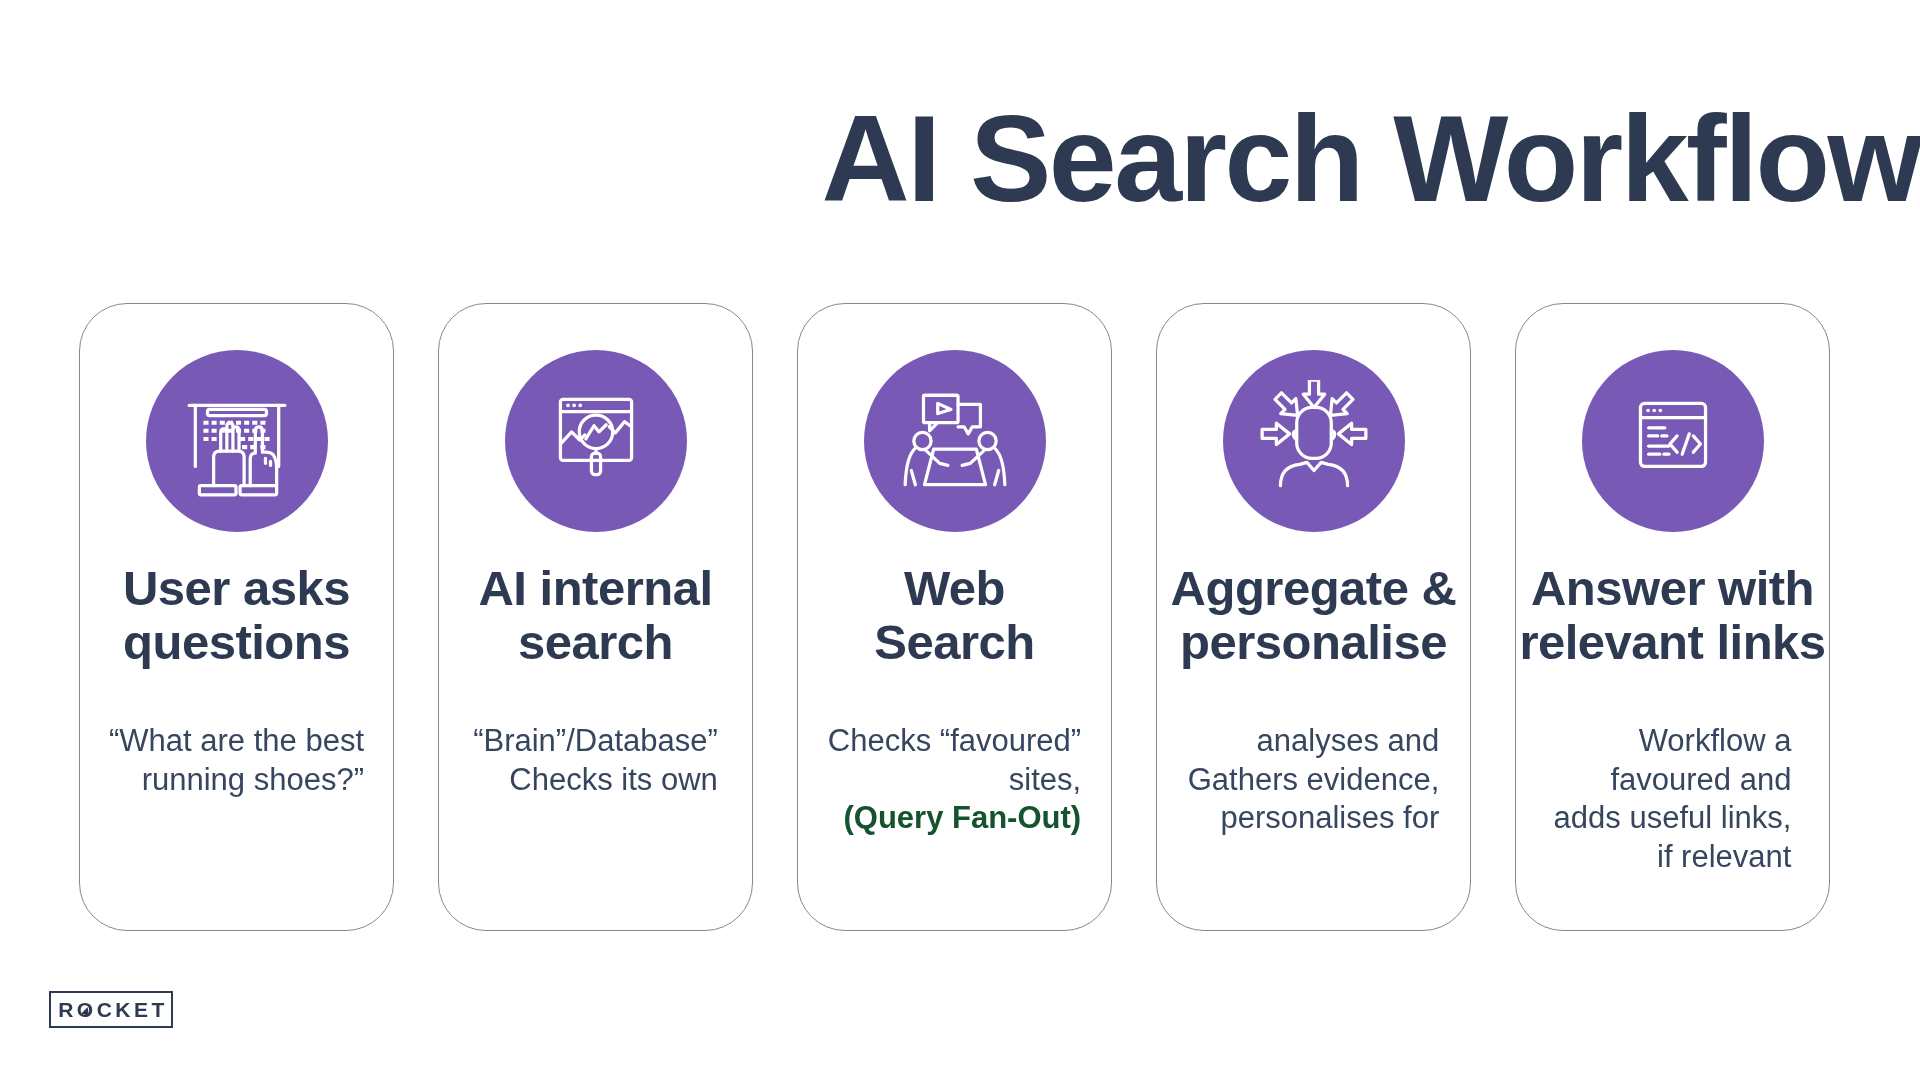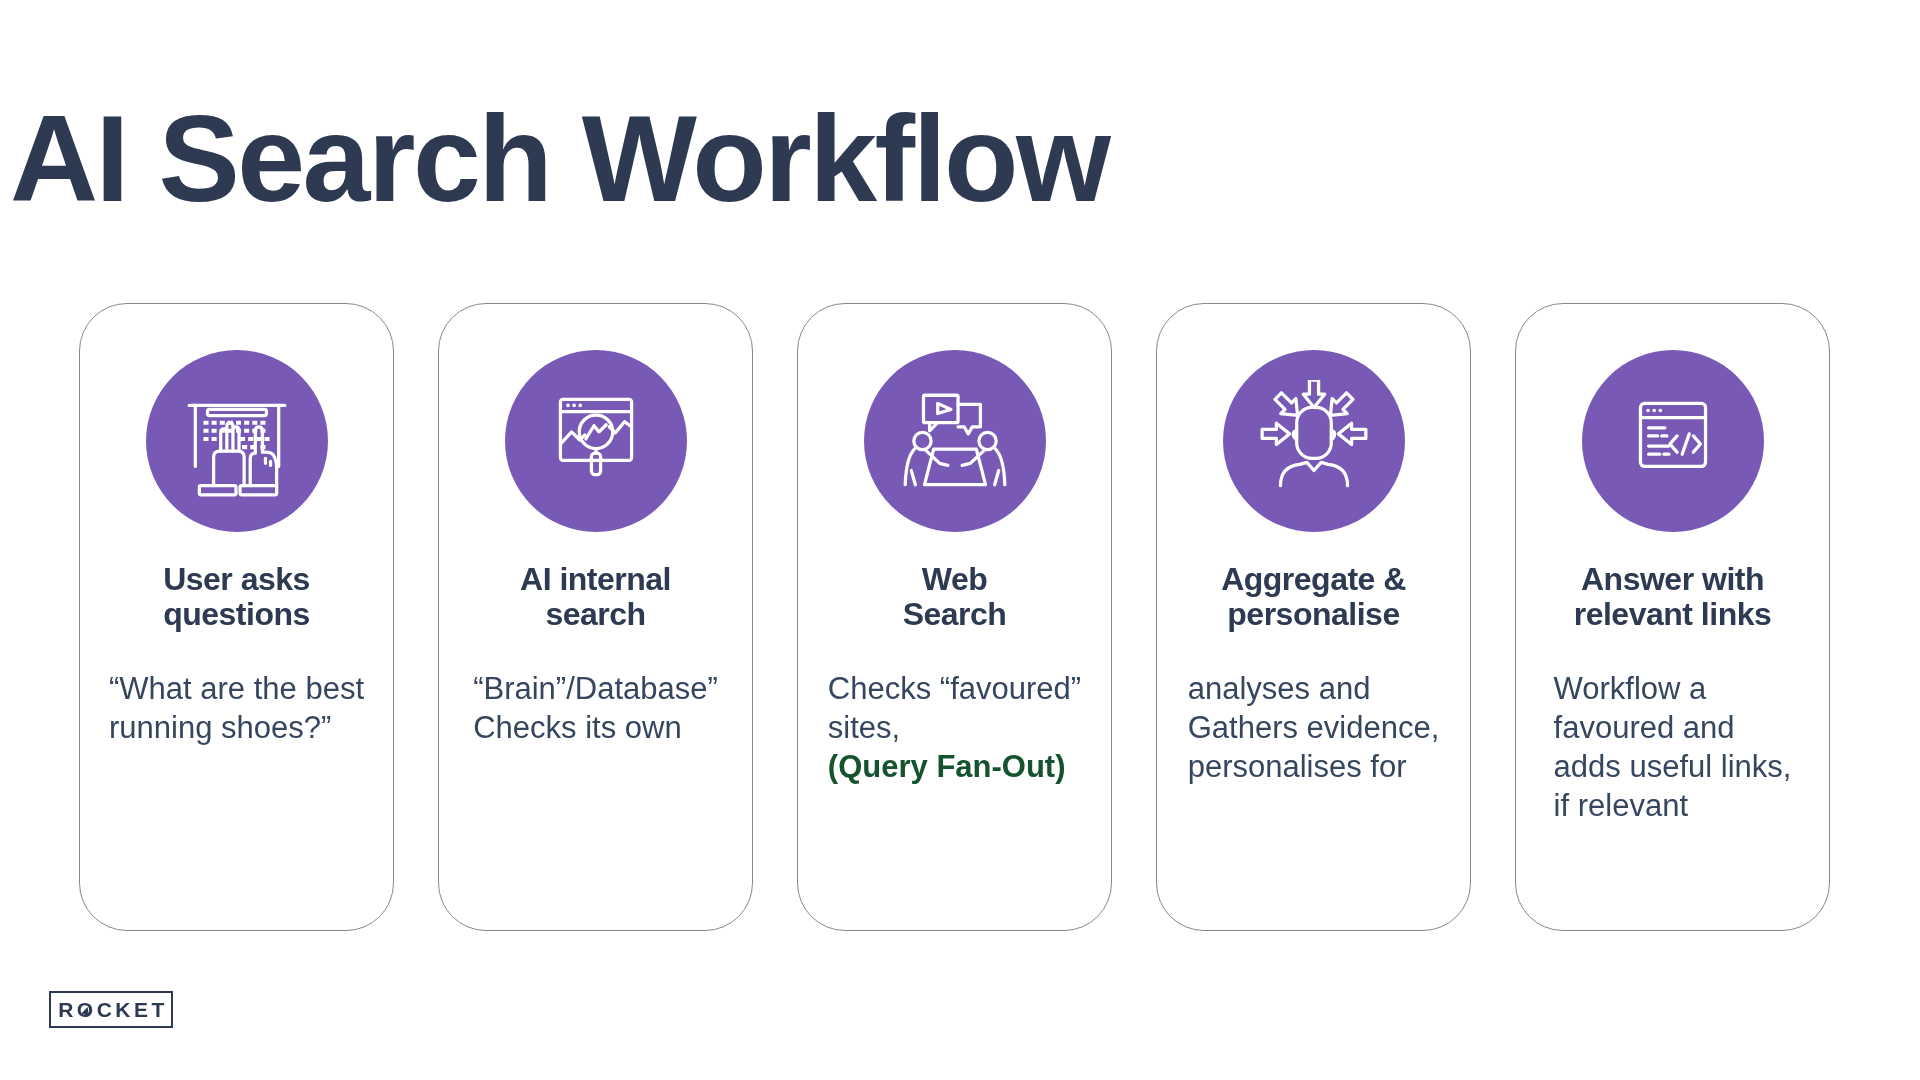--- a/index.html
+++ b/index.html
@@ -2,21 +2,21 @@
 <html><head>
 <meta charset="utf-8">
 <style>
   * { margin:0; padding:0; box-sizing:border-box; }
   html,body { width:1920px; height:1080px; background:#ffffff; overflow:hidden;
               font-family:"Liberation Sans", sans-serif; }
   .stage { position:relative; width:1920px; height:1080px; background:#fff; }
 
   .main-title {
     position:absolute; top:98px; left:0; width:1920px;
-    text-align:left; font-size:122px; font-weight:700; line-height:1;
+    text-align:right; font-size:122px; font-weight:700; line-height:1;
     letter-spacing:-2.5px; color:#2d3a52;padding-left:10px;
   }
 
   .cards-row {
     position:absolute; left:79px; top:303px;
     display:flex; gap:44px;
   }
   .card {
     width:315px; height:628px;
     border:1.5px solid #85888f; border-radius:48px;
@@ -25,25 +25,25 @@
   }
   .icon-badge {
     margin-top:46px; width:182px; height:182px; border-radius:50%;
     background:#7859b5;
     display:flex; align-items:center; justify-content:center;
   }
   .icon-badge svg { width:122px; height:122px; }
 
   .card-title {
     margin-top:30px; text-align:center;
-    font-size:32px; font-weight:700; line-height:1.1;
+    font-size:49px; font-weight:700; line-height:1.1;
     letter-spacing:-0.5px; color:#2d3a52;
   }
   .card-body {
-    margin-top:38px; text-align:left;
+    margin-top:52px; text-align:right;
     font-size:31px; line-height:1.25; color:#37465f;
   }
   .card-body .bold-line { font-weight:700; color:#14532d; }
 
   .logo-frame {
     position:absolute; left:49px; top:991px;
     width:124px; height:37px;
     border:2.5px solid #2d3a52;
     display:flex; align-items:center; justify-content:center;
     color:#2d3a52; font-weight:700; font-size:21px; letter-spacing:3.5px;

